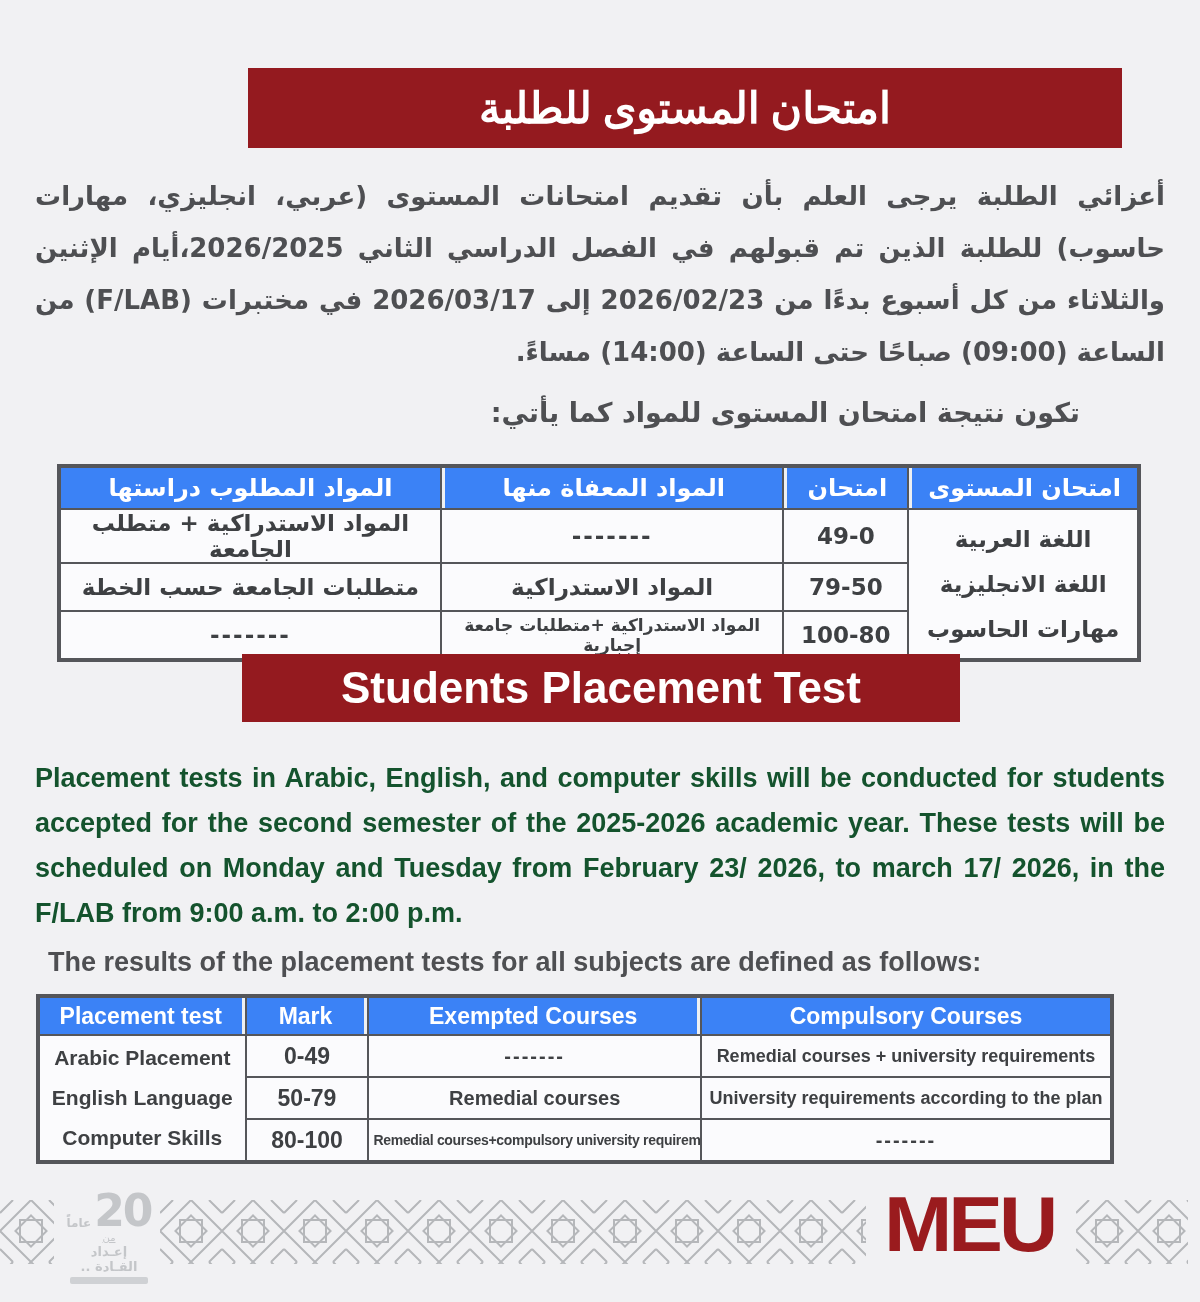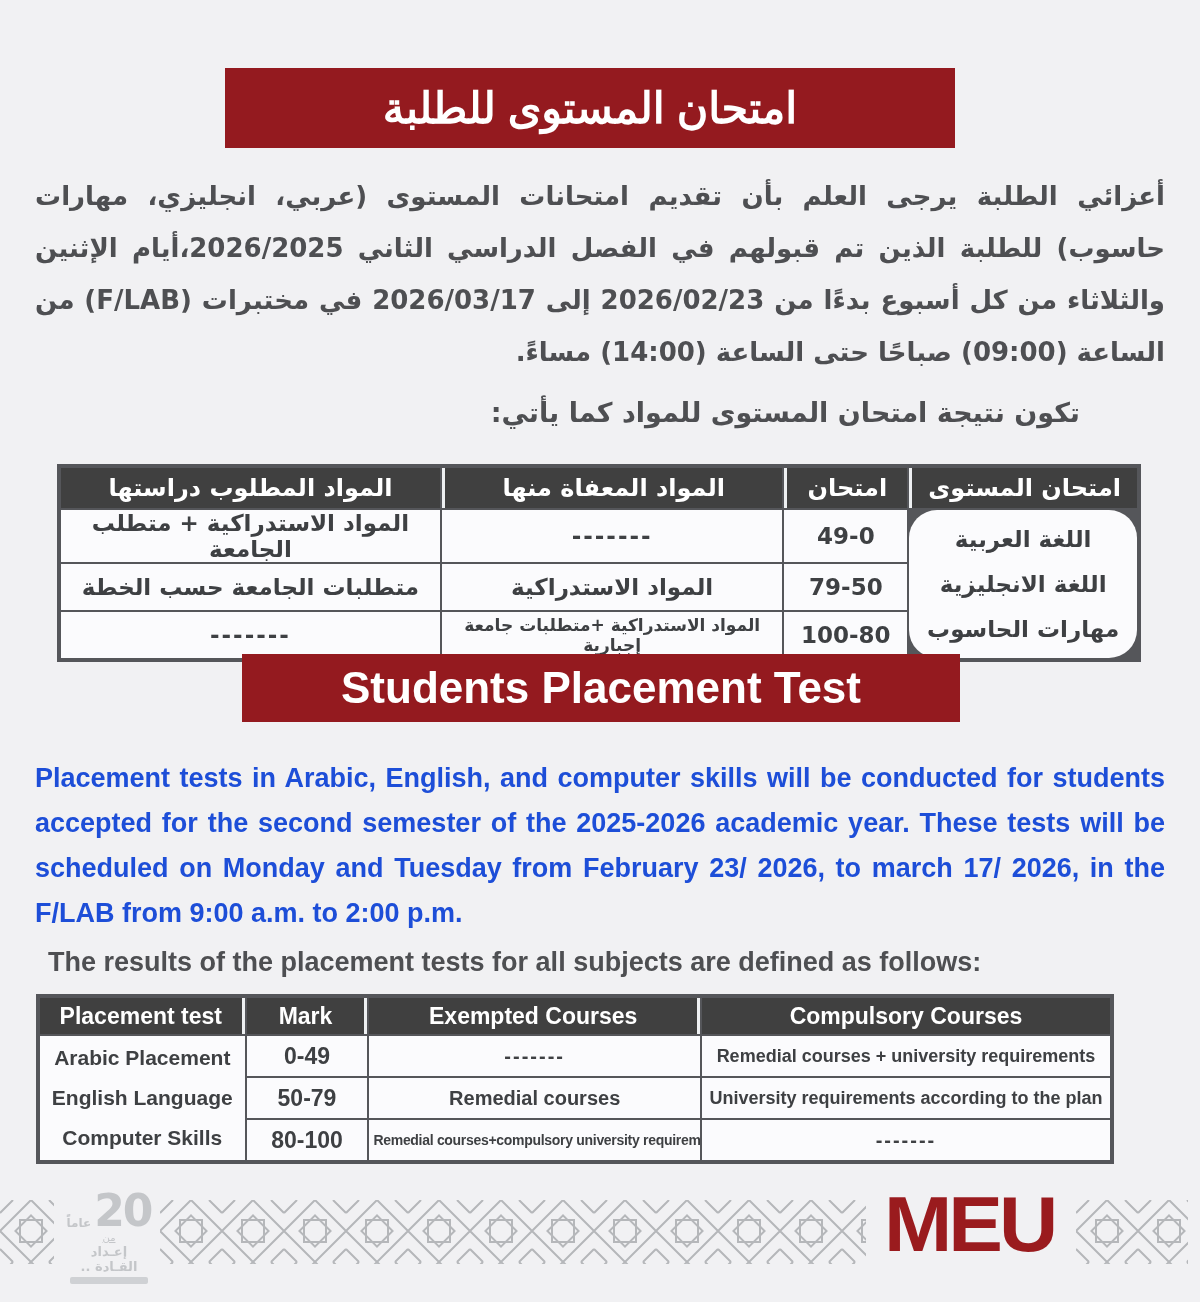--- a/index.html
+++ b/index.html
@@ -7,70 +7,70 @@
     position:relative; width:1200px; height:1302px;
     background:#f1f1f3; overflow:hidden;
     font-family:"Liberation Sans", sans-serif;
   }
   
   .banner {
     position:absolute; background:#941A1F; color:#ffffff;
     display:flex; align-items:center; justify-content:center;
     font-weight:bold; text-align:center;
   }
-  .banner-ar { left:225px; top:68px; width:730px; height:80px;
-    font-size:43px; font-family:Liberation Sans, sans-serif; direction:rtl; }
+  .banner-ar { left:248px; top:68px; width:874px; height:80px;
+    font-size:43px; font-family:Liberation Serif, serif; direction:rtl; }
   .banner-en { left:242px; top:654px; width:718px; height:68px; font-size:44px; }
 
   
   .ar { direction:rtl; font-family:"DejaVu Sans", sans-serif; font-weight:bold; color:#4E4F52; }
   .ar-paragraph {
     position:absolute; left:35px; right:35px; top:170px; margin:0;
     font-size:26px; line-height:52px; text-align:justify;
   }
   .ar-intro { position:absolute; right:120px; top:397px; font-size:27px;margin-left:9px; }
 
   
   .tbl-wrap { position:absolute; background:#55565A; padding:2px; }
   table.tbl { border-collapse:separate; border-spacing:2px; table-layout:fixed; background:#55565A; }
   table.tbl th {
-    background:#404040; color:#ffffff; font-weight:bold; text-align:center;
+    background:#3b82f6; color:#ffffff; font-weight:bold; text-align:center;
     padding:0 4px; overflow:hidden;
   }
   table.tbl th:not(:last-child) { border-inline-end:3px solid #eef0f2; }
   table.tbl td {
     background:#fbfbfd; color:#3E4043; font-weight:bold; text-align:center;
     padding:0 4px; overflow:hidden;
   }
   .dash { letter-spacing:2px; }
 
   
   .ar-tbl-wrap { left:57px; top:464px; width:1080px; }
   .ar-tbl { width:1080px; font-family:"DejaVu Sans", sans-serif; }
   .ar-tbl th { height:40px; font-size:24px; }
   .ar-tbl td { height:46px; font-size:23px; }
-  .ar-tbl td.levels { vertical-align:middle;border-radius:28px; }
+  .ar-tbl td.levels { vertical-align:middle; }
   .ar-tbl td.levels div { line-height:45px; font-size:23px; }
   .ar-tbl td.mark { direction:ltr; font-size:23px; }
   .ar-tbl td.small-ar { font-size:17px; }
 
   
   .en-tbl-wrap { left:36px; top:994px; width:1074px; }
   .en-tbl { width:1074px; }
   .en-tbl th { height:36px; font-size:23px; }
   .en-tbl td { height:40px; font-size:20px; }
   .en-tbl td.levels div { line-height:40px; font-size:21px; }
   .en-tbl td.mark { font-size:23px; }
   .en-tbl td.fit-18 { font-size:18px; }
   .en-tbl td.fit-14 { font-size:14px; letter-spacing:-0.3px; white-space:nowrap; }
 
   
   .en-paragraph {
     position:absolute; left:35px; top:756px; width:1130px; margin:0;
-    font-size:27px; line-height:45px; font-weight:bold; color:#1d4ed8; text-align:justify;
+    font-size:27px; line-height:45px; font-weight:bold; color:#14532d; text-align:justify;
   }
   .en-intro { position:absolute; left:48px; top:947px; font-size:27px; font-weight:bold; color:#4E4F52; }
 
   
   .pattern { position:absolute; top:1200px; }
   .pattern-left   { left:0; }
   .pattern-center { left:160px; }
   .pattern-right  { left:1076px; }
   .anniv {
     position:absolute; left:70px; top:1192px; width:78px;

